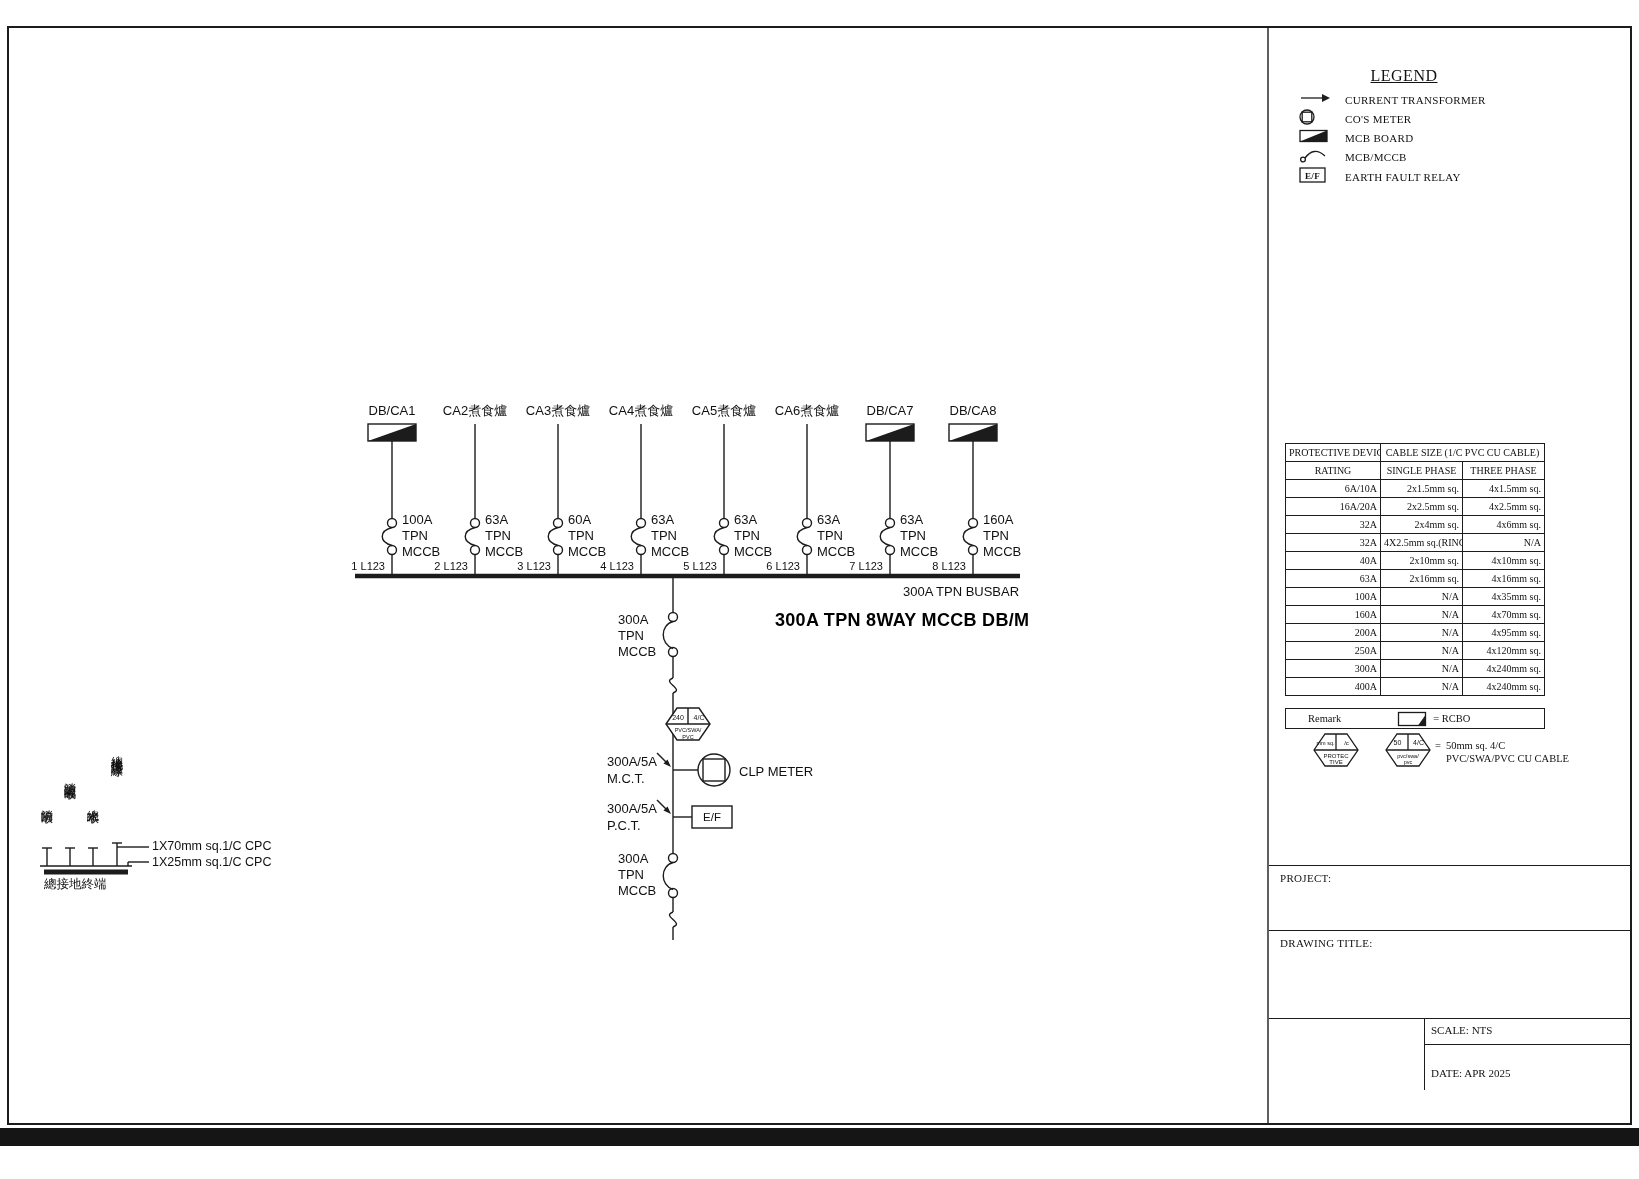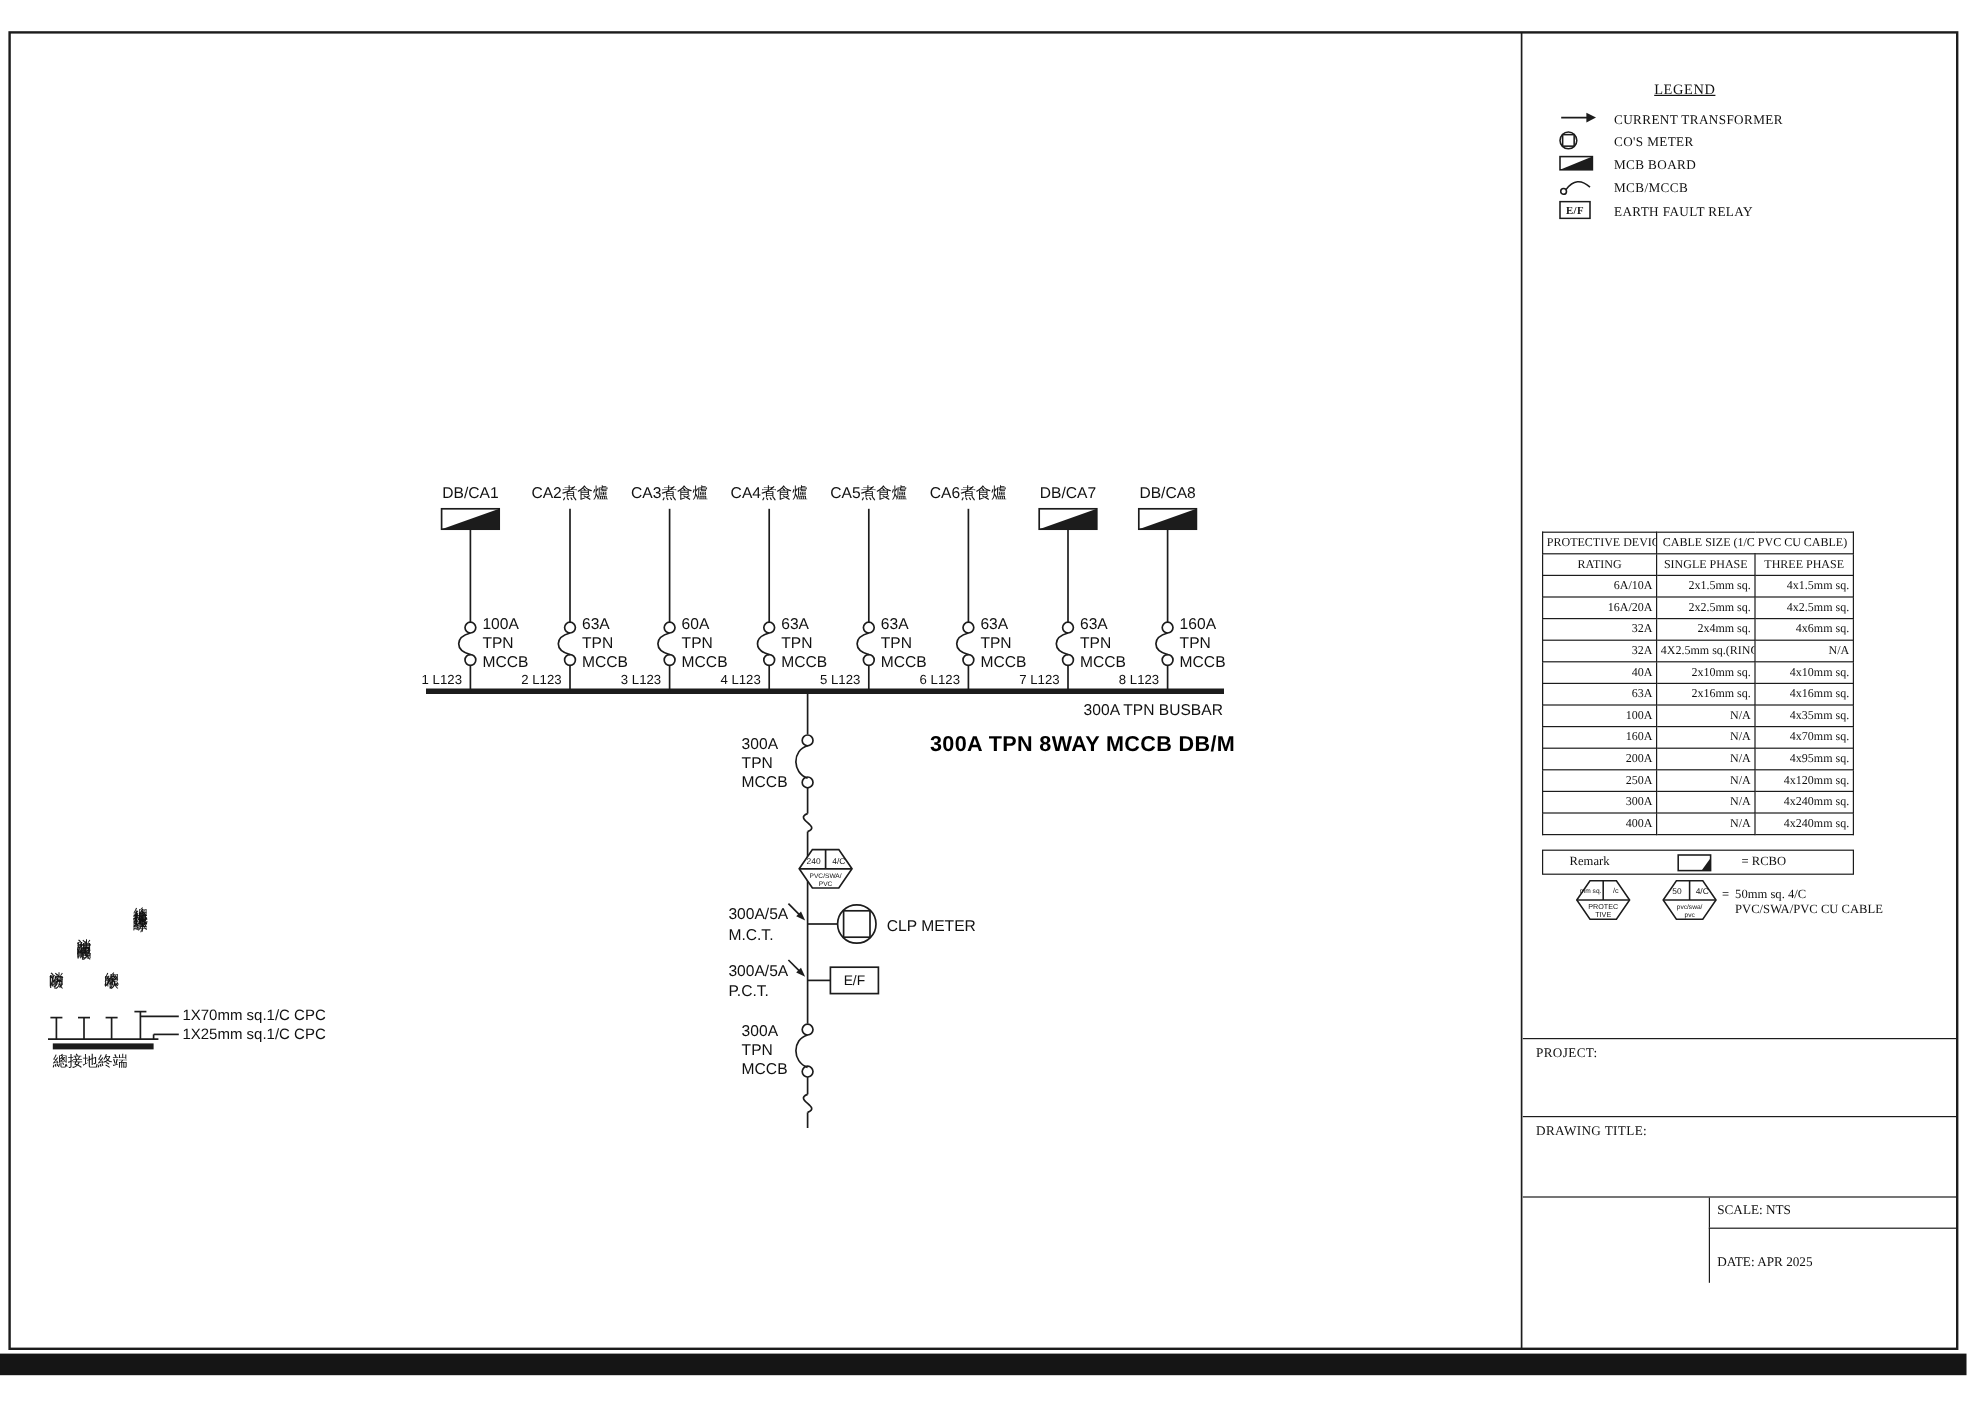--- a/index.html
+++ b/index.html
@@ -14,42 +14,42 @@
   .frame{fill:none;stroke:#1c1c1c;stroke-width:2}
   .lbl{font:13px "Liberation Sans",sans-serif;fill:#111}
   .lbl2{font:12.5px "Liberation Sans",sans-serif;fill:#111}
   .way{font:11px "Liberation Sans",sans-serif;fill:#111}
   .title{font:bold 18px "Liberation Sans",sans-serif;fill:#000;letter-spacing:.3px}
   .ef{font:11.5px "Liberation Sans",sans-serif;fill:#111;text-anchor:middle}
   .t7{font:7px "Liberation Sans",sans-serif;fill:#111;text-anchor:middle}
   .t55{font:5.5px "Liberation Sans",sans-serif;fill:#111;text-anchor:middle}
   
   .panel{position:absolute;left:1269px;top:27px;width:362px;height:1097px;font-family:"Liberation Serif",serif;color:#111}
-  .legend-title{position:absolute;left:0;top:40px;width:270px;text-align:center;font-size:12px;letter-spacing:.5px}
+  .legend-title{position:absolute;left:0;top:40px;width:270px;text-align:center;font-size:16px;letter-spacing:.5px}
   .legend-title span{text-decoration:underline}
   .legend-item{position:absolute;left:28px;display:flex;align-items:flex-end;gap:10px;height:16px;font-size:11px;letter-spacing:.3px;white-space:nowrap}
   .legend-sym{display:inline-flex;width:38px;justify-content:flex-start;flex:none}
   .sw{stroke:#1c1c1c;stroke-width:1.3;fill:none}
   .cable-table{position:absolute;left:16px;top:416px;width:260px;border-collapse:collapse;table-layout:fixed}
   .cable-table th,.cable-table td{border:1px solid #1c1c1c;font-size:10px;font-weight:normal;height:18px;padding:0 3px;white-space:nowrap;overflow:hidden}
   .cable-table th{text-align:center}
   .cable-table td{text-align:right}
   .col-rating{width:95px}.col-single{width:95px}.col-three{width:70px}
   .remark-row{position:absolute;left:16px;top:681px;width:260px;height:21px;border:1px solid #1c1c1c;display:flex;align-items:center;font-size:10.5px}
   .remark-label{margin-left:22px}
   .rcbo-box{margin-left:56px;display:inline-flex}
-  .remark-eq{margin-left:22px}
+  .remark-eq{margin-left:4px}
   .cable-note{position:absolute;left:16px;top:698px;width:340px;height:66px}
   .hexsym{position:absolute}
   .note-eq{position:absolute;left:150px;top:14px;display:flex;gap:5px;font-size:10.5px;line-height:13px}
   .tb-section{position:absolute;left:0;width:362px;border-top:1.5px solid #1c1c1c;padding:6px 0 0 11px;font-size:11px;letter-spacing:.3px}
   .tb-project{top:838px;height:65px}
   .tb-drawing{top:903px;height:63px}
   .tb-contractor{top:966px;height:60px}
-  .tb-bottom{position:absolute;left:0;top:970px;width:362px;height:79px;border-top:1.5px solid #1c1c1c}
+  .tb-bottom{position:absolute;left:0;top:991px;width:362px;height:79px;border-top:1.5px solid #1c1c1c}
   .tb-scale{position:absolute;left:155px;top:0;width:207px;height:25px;border-left:1.5px solid #1c1c1c;padding:5px 0 0 6px;font-size:11px}
   .tb-date{position:absolute;left:155px;top:25px;width:207px;height:46px;border-left:1.5px solid #1c1c1c;border-top:1.5px solid #1c1c1c;padding:22px 0 0 6px;font-size:11px}
   .vlabel{position:absolute;writing-mode:vertical-lr;text-orientation:upright;font-size:12px;line-height:14px;letter-spacing:1.5px;font-family:"Liberation Sans",sans-serif;color:#111;white-space:nowrap}
   .vl-1{left:40px;top:800px}
   .vl-2{left:63px;top:773px}
   .vl-3{left:86px;top:800px}
   .vl-4{left:110px;top:746px}
   .bottom-bar{position:absolute;left:0;top:1128px;width:1639px;height:18px;background:#151515}
 </style>
 </head>

